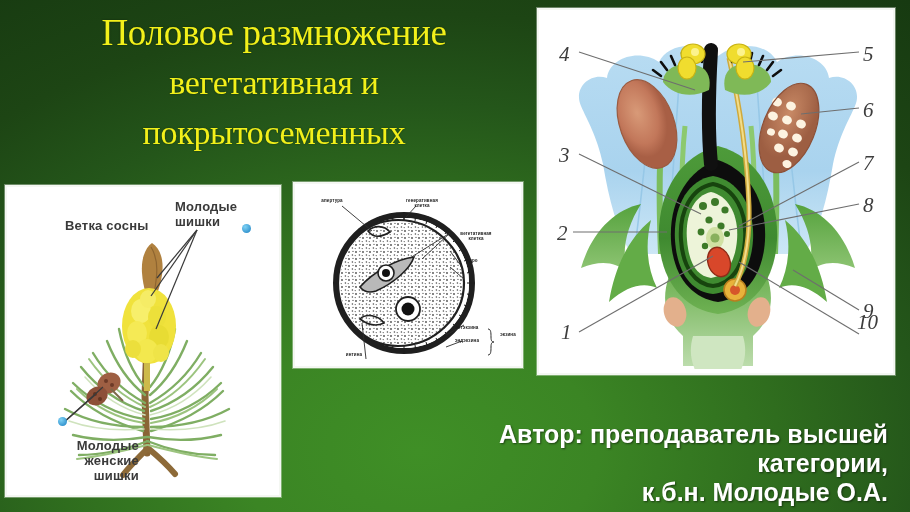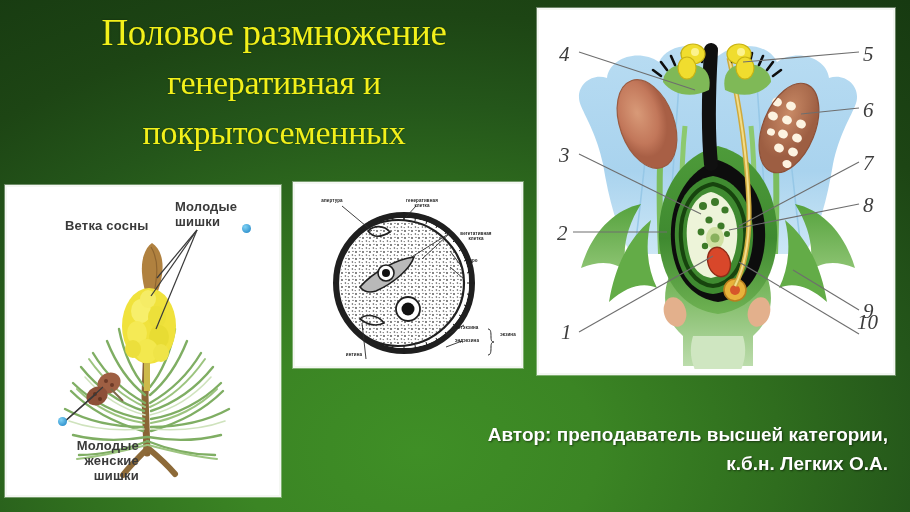--- a/index.html
+++ b/index.html
@@ -18,21 +18,21 @@
     letter-spacing:-0.3px;
     text-shadow:0 0 2px rgba(0,0,0,.45);
     font-family:Liberation Serif, serif;
   }
   #title .l{display:block;white-space:nowrap;}
   #title .l2{font-size:34px;}
   #title .l3{font-size:34px;}
   
   #author{
     position:absolute;right:22px;top:420px;width:470px;text-align:right;
-    color:#ffffff;font-size:19px;line-height:29px;font-weight:bold;
+    color:#ffffff;font-size:25px;line-height:29px;font-weight:bold;
     text-shadow:1px 1px 2px rgba(0,0,0,.5);
   }
   #author .ln{display:block;}
   
   .panel{position:absolute;background:#ffffff;box-sizing:border-box;
          border:2px solid #f4f7f2;box-shadow:0 0 0 1px rgba(255,255,255,.35);}
   
   #panel-pine{left:5px;top:185px;width:276px;height:312px;padding:0;}
   #panel-pine .inner{position:absolute;inset:4px;background:#fff;overflow:hidden;}
   .pine-label{position:absolute;color:#3a3a3a;font-size:13px;font-weight:bold;line-height:15px;letter-spacing:.2px;}
@@ -52,27 +52,27 @@
   #panel-flower .inner{position:absolute;inset:4px;background:#fff;overflow:hidden;}
   .fnum{position:absolute;font-family:"Liberation Serif", serif;font-size:21px;color:#3d3d3d;font-style:italic;}
 </style>
 </head>
 <body>
 
 <div id="slide">
 
   <div id="title">
     <span class="l l1">Половое размножение</span>
-    <span class="l l2">генеративная и</span>
+    <span class="l l2">вегетативная и</span>
     <span class="l l3">покрытосеменных</span>
   </div>
 
   <div id="author">
     <span class="ln">Автор: преподаватель высшей категории,</span>
-    <span class="ln">к.б.н. Легких О.А.</span>
+    <span class="ln">к.б.н. Молодые О.А.</span>
   </div>
 
   <div class="panel" id="panel-pine">
     <div class="inner">
 
       <svg width="268" height="304" viewBox="0 0 268 304">
 
         <path d="M136 262 L134 205 L136 150 L139 118" stroke="#8a6535" stroke-width="7" fill="none" stroke-linecap="round"></path>
         <path d="M136 258 C126 268 118 276 112 284 M138 258 C150 268 158 276 164 283" stroke="#8d6a38" stroke-width="6" fill="none" stroke-linecap="round"></path>
 

